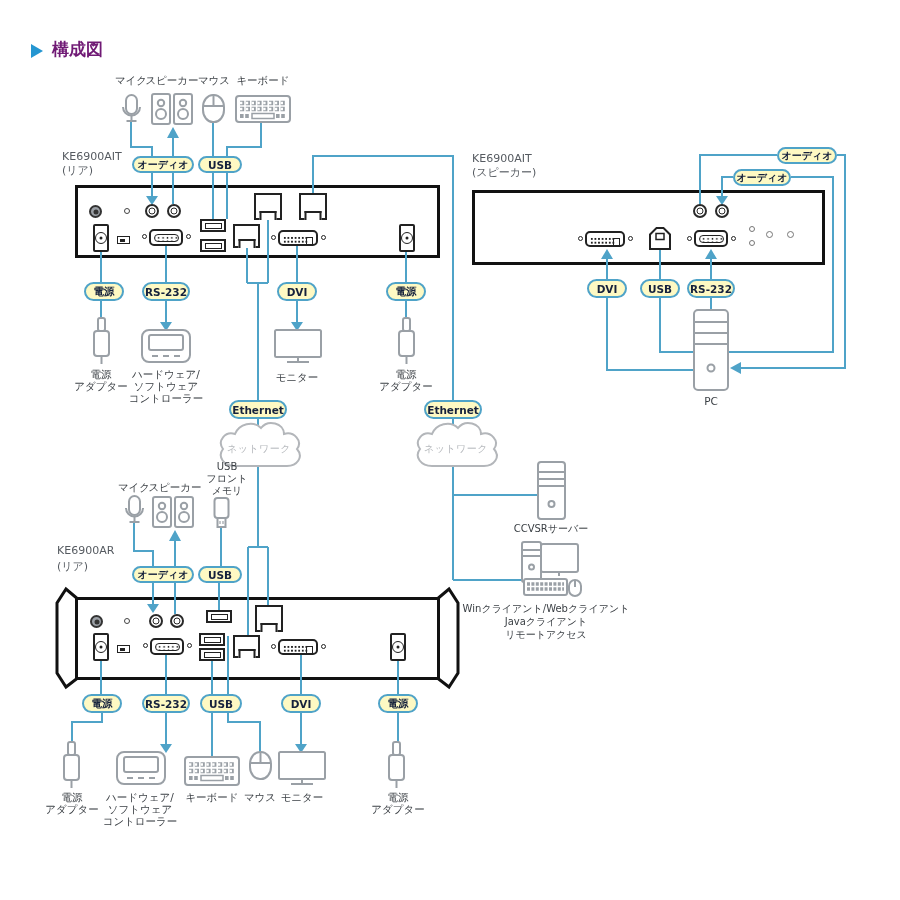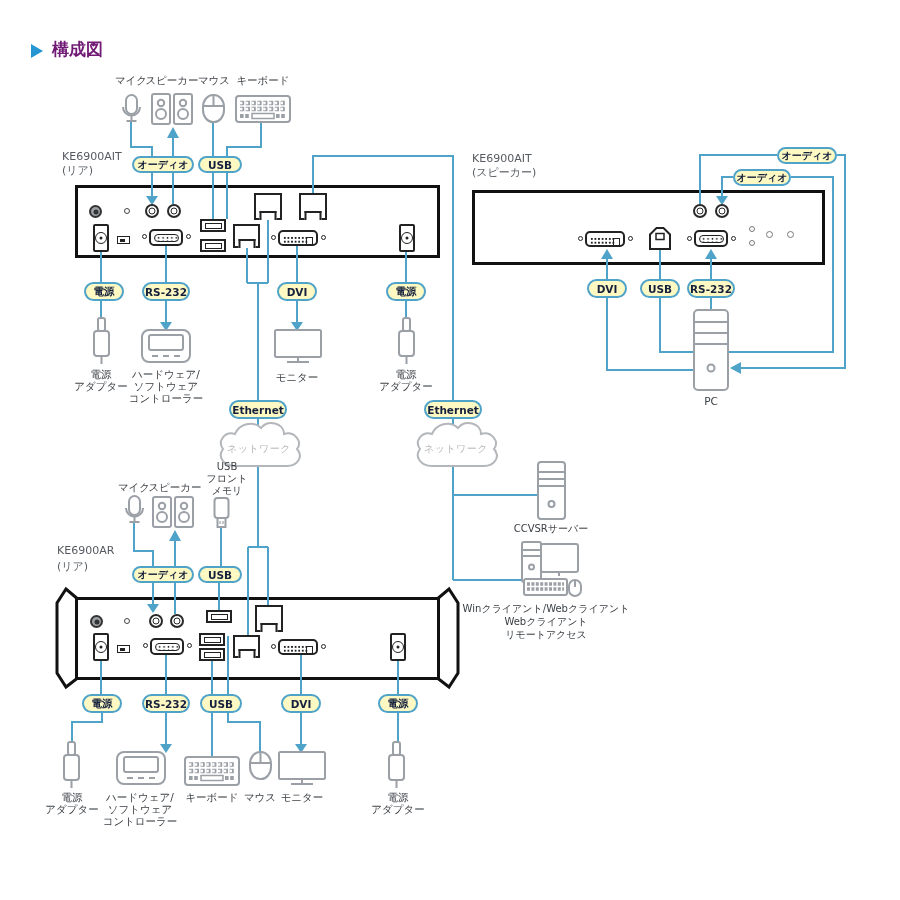--- a/index.html
+++ b/index.html
@@ -321,21 +321,21 @@
   <div class="lbl lblc" style="left:297px;top:371px">モニター</div>
   <div class="lbl lblc" style="left:406px;top:368px">電源</div>
   <div class="lbl lblc" style="left:406px;top:380px">アダプター</div>
 
   <div class="lbl lblc cloudlbl" style="left:259px;top:443px">ネットワーク</div>
   <div class="lbl lblc cloudlbl" style="left:456px;top:443px">ネットワーク</div>
 
   <div class="lbl lblc" style="left:711px;top:395px">PC</div>
   <div class="lbl lblc" style="left:551px;top:523px;font-size:10px">CCVSRサーバー</div>
   <div class="lbl lblc" style="left:546px;top:603px;font-size:10px">Winクライアント/Webクライアント</div>
-  <div class="lbl lblc" style="left:546px;top:616px;font-size:10px">Webクライアント</div>
+  <div class="lbl lblc" style="left:546px;top:616px;font-size:10px">Javaクライアント</div>
   <div class="lbl lblc" style="left:546px;top:629px;font-size:10px">リモートアクセス</div>
 
   <div class="lbl lblc" style="left:227px;top:461px;font-size:10px">USB</div>
   <div class="lbl lblc" style="left:227px;top:473px;font-size:10px">フロント</div>
   <div class="lbl lblc" style="left:227px;top:485px;font-size:10px">メモリ</div>
   <div class="lbl lblc" style="left:134px;top:481px">マイク</div>
   <div class="lbl lblc" style="left:175px;top:481px">スピーカー</div>
 
   <div class="lbl lblc" style="left:72px;top:791px">電源</div>
   <div class="lbl lblc" style="left:72px;top:803px">アダプター</div>

